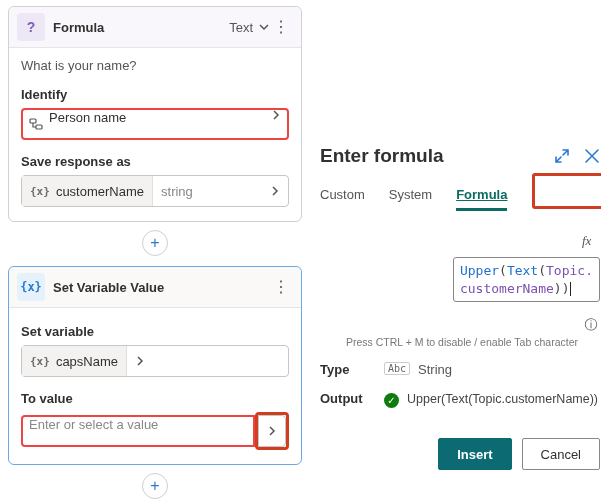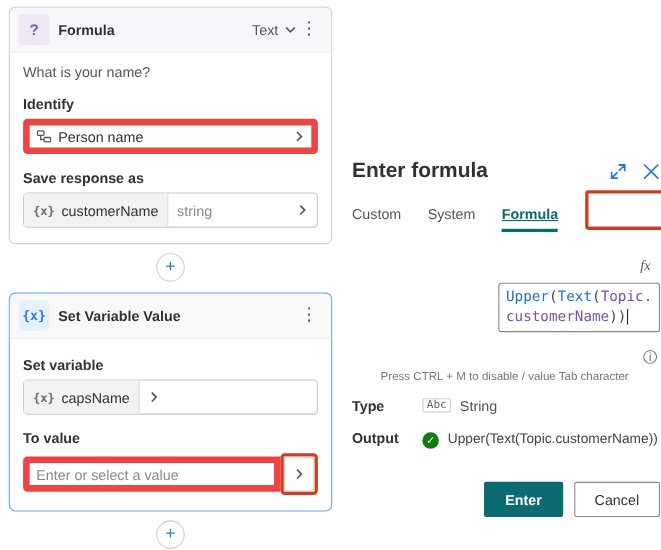--- a/index.html
+++ b/index.html
@@ -49,22 +49,21 @@
   .iconbox.blue   { background: #e6f2fb; color: #2a7bd0; font-family: monospace; font-size: 12px; }
   .node-title { font-weight: 600; flex: 1; }
   .node-meta { display: flex; align-items: center; gap: 6px; color: #555; }
   .more { color: #555; padding: 0 4px; cursor: default; font-size: 16px; line-height: 1; }
   .node-body { padding: 10px 12px 14px 12px; }
   .prompt { color: #555; }
   .label { font-weight: 600; margin: 14px 0 6px 0; color: #323130; }
   .label.first { margin-top: 6px; }
   .field {
     display: flex;
-    align-items: center;
-    border: 6px solid #ef4444;
+    border: 2px solid #ef4444;
     border-radius: 4px;
     height: 32px;
     background: #fff;
     padding: 0 6px;
   }
   .field .picon { color: #555; margin-right: 6px; display: flex; align-items: center; }
   .field .txt { flex: 1; white-space: nowrap; overflow: hidden; text-overflow: ellipsis; }
   .field .chev { color: #555; }
   .varchip {
     display: flex;
@@ -295,35 +294,35 @@
   </div>
 
   <div class="fx-row">
     <div class="fx-label">fx</div>
     <div class="fx-box">
       <span class="tok-fn">Upper</span><span class="tok-par">(</span><span class="tok-fn">Text</span><span class="tok-par">(</span><span class="tok-var" style="white-space:pre-line">Topic.
 customerName</span><span class="tok-par">))</span><span class="cursor"></span>
     </div>
     <div class="info-icon">ⓘ</div>
   </div>
-  <div class="hint">Press CTRL + M to disable / value Tab character</div>
+  <div class="hint">Press CTRL + M to disable / enable Tab character</div>
 
   <div class="kv">
     <div class="k">Type</div>
     <div class="v">
       <span class="type-badge">Abc</span>
       <span>String</span>
     </div>
   </div>
 
   <div class="kv">
     <div class="k">Output</div>
     <div class="v">
       <span class="ok-badge">✓</span>
       <span class="out-txt">Upper(Text(Topic.customerName))</span>
     </div>
   </div>
 
   <div class="panel-actions">
-    <div class="btn primary">Enter</div>
+    <div class="btn primary">Insert</div>
     <div class="btn">Cancel</div>
   </div>
 </div>
 
 </body></html>

